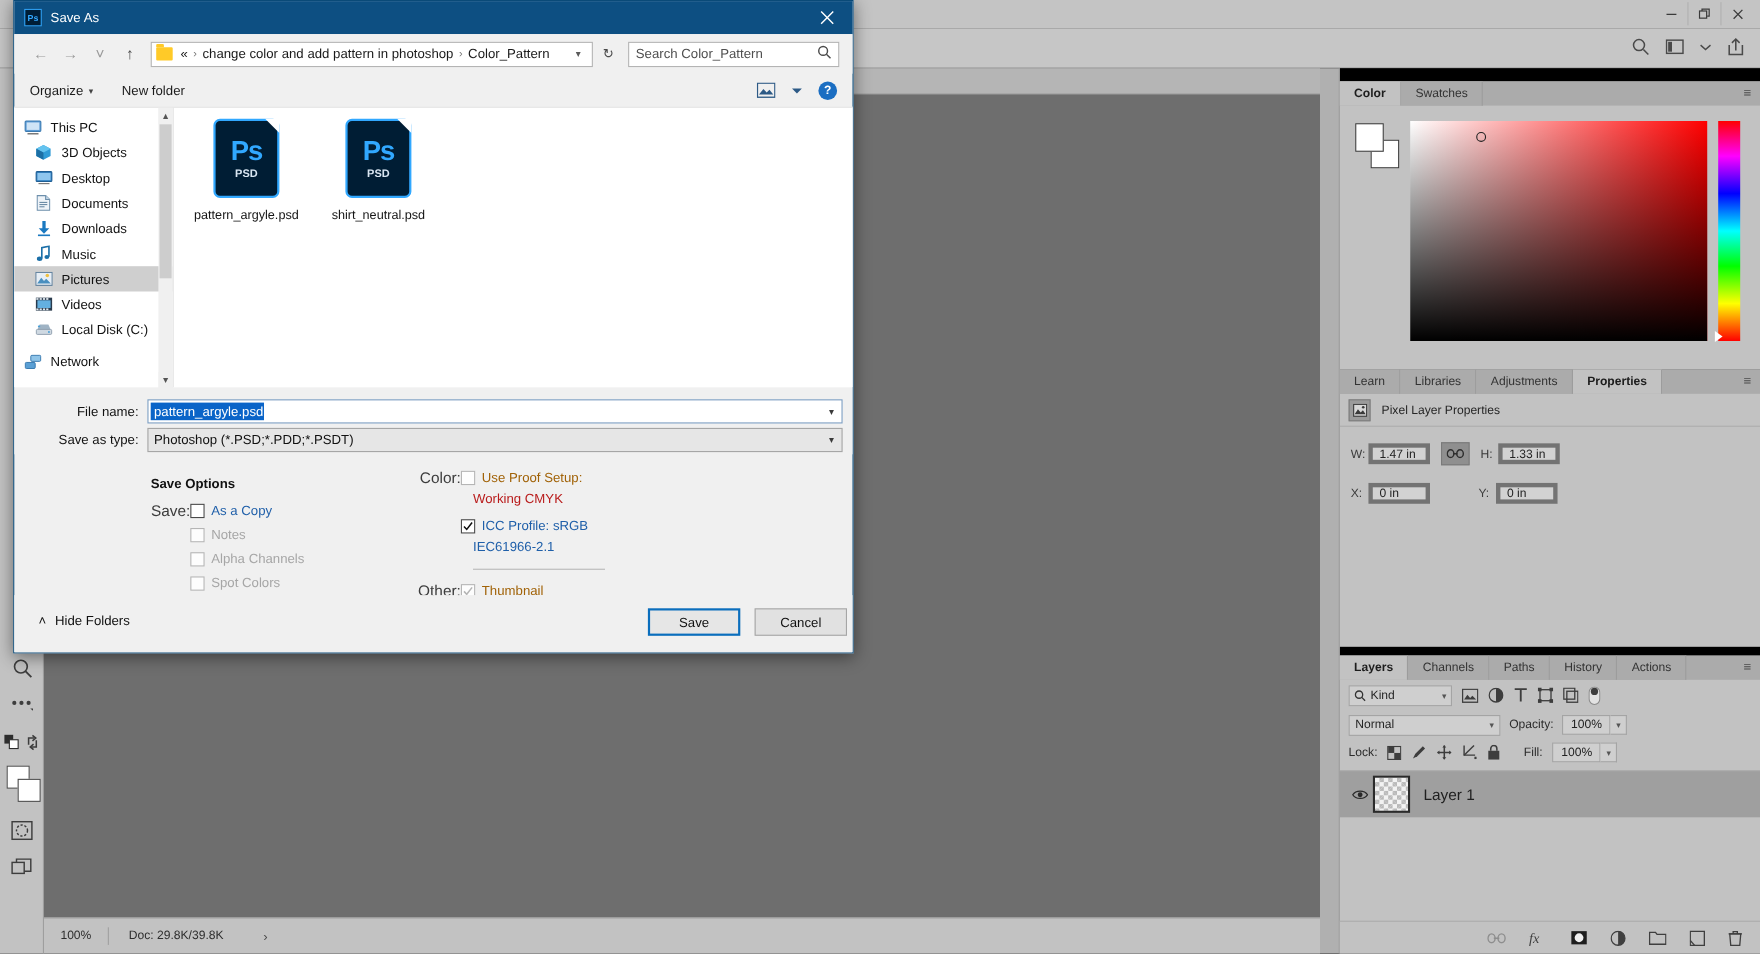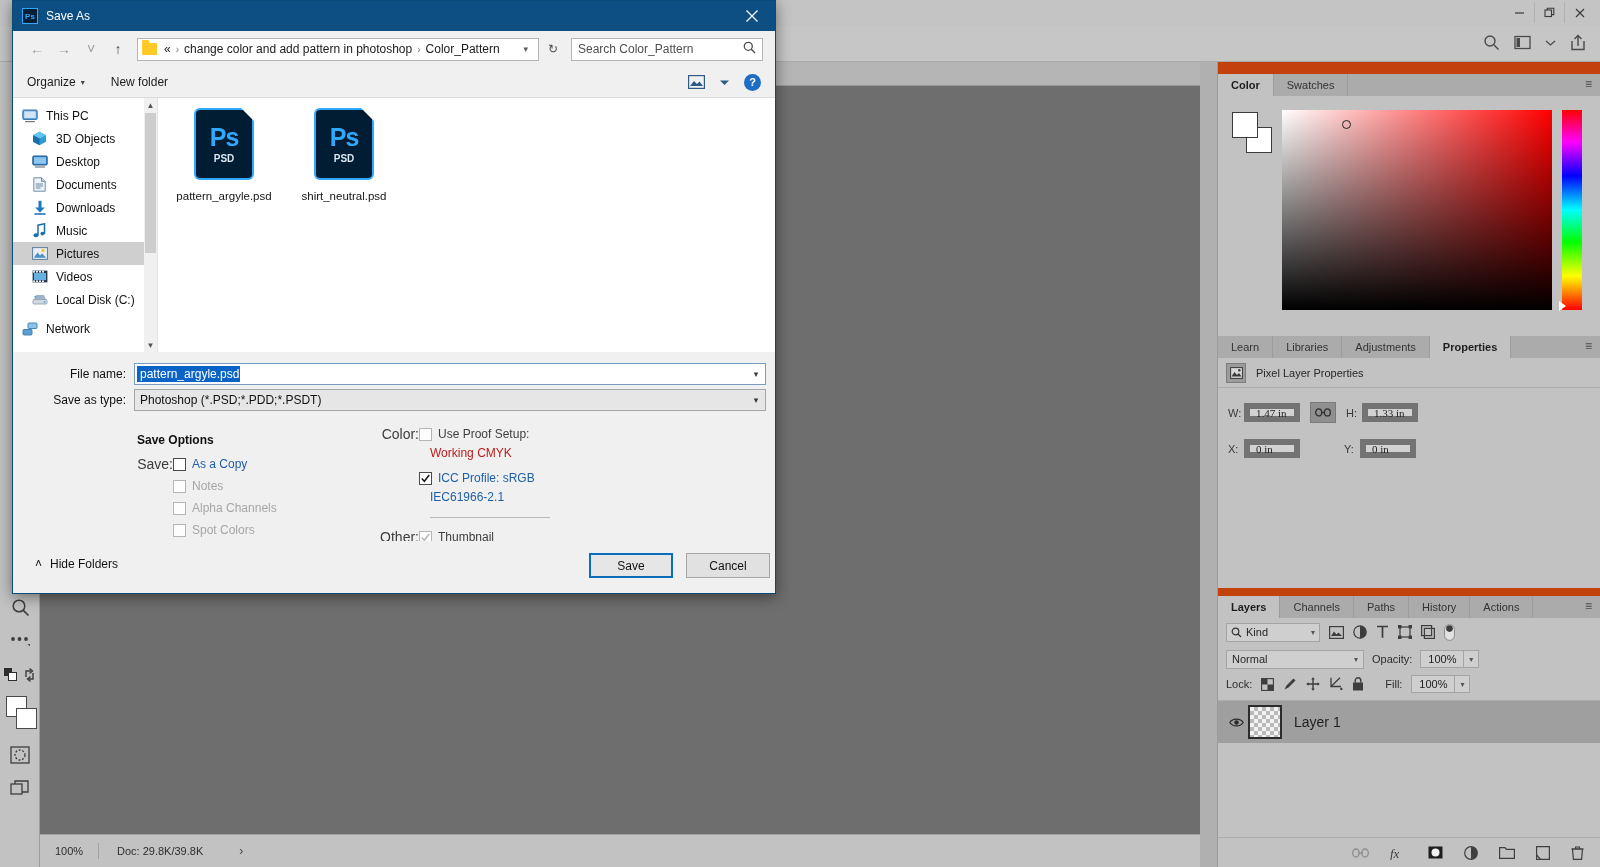--- a/index.html
+++ b/index.html
@@ -57,21 +57,21 @@
     position: absolute; left: 40px; top: 834px; width: 1160px; height: 33px;
     background: #c2c2c2; border-top: 1px solid #a0a0a0;
     display: flex; align-items: center; font-size: 11px; color: #2e2e2e;
   }
   .st-zoom { width: 58px; text-align: center; }
   .st-sep { width: 1px; height: 16px; background: #a0a0a0; }
   .st-doc { padding-left: 18px; }
   .st-arrow { margin-left: 36px; color: #4a4a4a; font-size: 12px; }
 
   
-  .dock { position: absolute; right: 0; top: 62px; width: 400px; height: 805px; background: #c2410c; }
+  .dock { position: absolute; right: 0; top: 62px; width: 400px; height: 805px; background: #000000; }
   .dock-rail { position: absolute; left: 0; top: 0; width: 18px; height: 805px; background: #b0b0b0; border-right: 1px solid #9c9c9c; }
 
   .panel { position: absolute; left: 18px; width: 382px; background: #c2c2c2; }
   .panel-tabs { display: flex; height: 22px; background: #ababab; position: relative; }
   .ptab {
     padding: 0 13px; height: 22px; line-height: 22px; font-size: 11px; color: #333;
     background: #ababab; border-right: 1px solid #9c9c9c;
   }
   .ptab.active { background: #c2c2c2; color: #1d1d1d; font-weight: bold; }
   .panel-menu { position: absolute; right: 8px; top: 4px; color: #4a4a4a; font-size: 12px; line-height: 1; letter-spacing: 0; }
@@ -103,22 +103,22 @@
   .prop-head { display: flex; align-items: center; height: 30px; padding: 0 8px; border-bottom: 1px solid #adadad; }
   .prop-ico {
     width: 20px; height: 20px; background: #9b9b9b; border: 1px solid #7d7d7d;
     display: flex; align-items: center; justify-content: center; color: #3a3a3a; margin-right: 10px;
   }
   .prop-title { font-size: 11px; color: #262626; }
   .prop-rows { padding: 14px 10px 0 10px; font-size: 11px; color: #2b2b2b; }
   .prow { display: flex; align-items: center; margin-bottom: 16px; }
   .plabel { width: 16px; color: #3a3a3a; }
   .pfield {
-    width: 56px; height: 19px; background: #d2d2d2; border: 6px solid #737373;
-    display: flex; align-items: center; padding-left: 6px; font-size: 11px; color: #222; font-family: Liberation Serif, serif;
+    width: 56px; height: 19px; background: #d2d2d2; border: 4px solid #737373;
+    display: flex; align-items: center; padding-left: 6px; font-size: 11px; color: #222;
   }
   .plink {
     width: 26px; height: 21px; background: #8f8f8f; border: 1px solid #7a7a7a; margin: 0 10px;
     display: flex; align-items: center; justify-content: center; color: #2e2e2e; font-size: 11px;
   }
   .pgap { width: 22px; }
 
   
   .layers-panel { top: 534px; height: 271px; }
   .lay-toolbar { display: flex; align-items: center; height: 28px; padding: 0 8px; gap: 9px; }
@@ -265,21 +265,21 @@
   .cb-prefix { width: 36px; text-align: right; font-size: 14px; color: #3c3c3c; }
   .cb {
     width: 13px; height: 13px; background: #fff; border: 1px solid #4a4a4a; margin-right: 6px;
     display: flex; align-items: center; justify-content: center; flex: none;
   }
   .cb.disabled { border-color: #b5b5b5; background: #fdfdfd; }
   .cb .tick { width: 9px; height: 9px; color: #111; }
   .cb.disabled .tick { color: #b5b5b5; }
   .cb-text.enabled { color: #1f5fa9; }
   .cb-text.disabled { color: #a6a6a6; }
-  .cb-text.grey { color: #404040; }
+  .cb-text.grey { color: #a16207; }
 
   .opt-right-col { position: absolute; left: 362px; top: 10px; width: 260px; }
   .sub-line { padding-left: 55px; color: #b91c1c; font-size: 12px; line-height: 16px; }
   .sub-line.blue { color: #1f5fa9; }
   .divider { width: 120px; height: 1px; background: #b9b9b9; margin: 12px 0 8px 55px; }
 
   .dlg-footer { position: absolute; left: 0; bottom: 0; width: 762px; height: 52px; background: #f0f0f0; }
   .hide-folders {
     position: absolute; left: 22px; top: 16px; display: flex; align-items: center; gap: 8px;
     font-size: 12px; color: #111;

